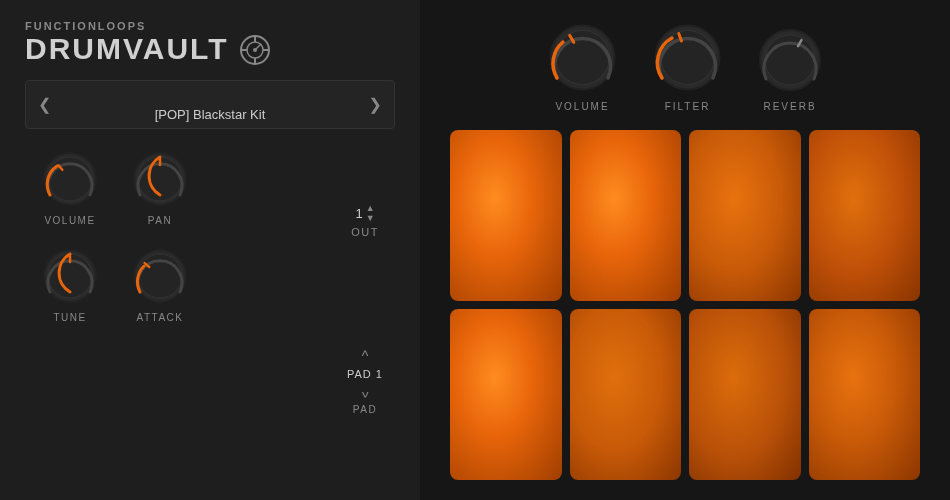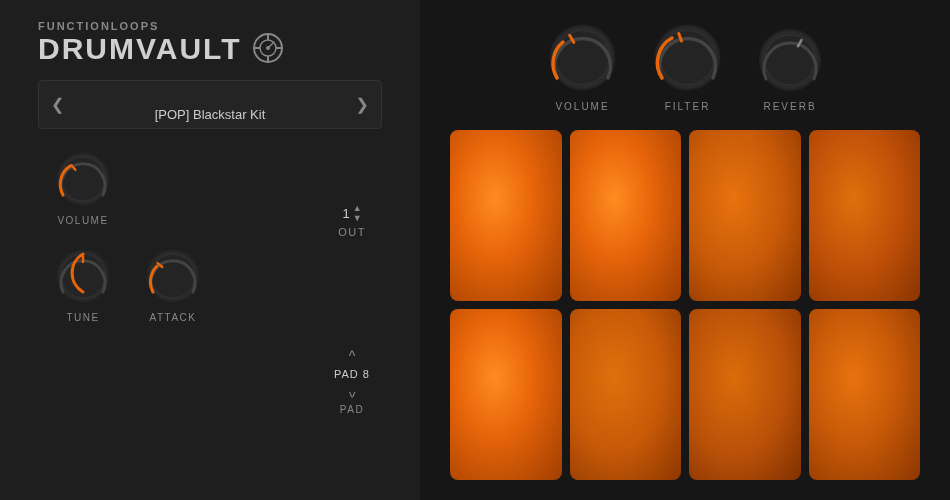--- a/index.html
+++ b/index.html
@@ -9,21 +9,21 @@
       background: #1a1a1a;
       font-family: 'Arial', sans-serif;
       overflow: hidden;
       display: flex;
     }
 
     .left-panel {
       width: 420px;
       height: 500px;
       background: #1e1e1e;
-      padding: 20px 38px;
+      padding: 20px 25px;
       display: flex;
       flex-direction: column;
       gap: 0;
     }
 
     .right-panel {
       flex: 1;
       height: 500px;
       background: #161616;
       display: flex;
@@ -41,21 +41,21 @@
       letter-spacing: 2px;
       font-weight: 600;
       text-transform: uppercase;
     }
     .logo-main {
       font-size: 30px;
       font-weight: 900;
       color: #d0d0d0;
       letter-spacing: 2px;
       display: flex;
-      align-items: flex-start;
+      align-items: flex-end;
       gap: 10px;
     }
     .logo-icon {
       width: 32px;
       height: 32px;
     }
 
     
     .preset-nav {
       display: flex;
@@ -241,20 +241,30 @@
             <circle cx="30" cy="30" r="26" fill="#2a2a2a" stroke="#222" stroke-width="2"></circle>
             <circle cx="30" cy="30" r="22" fill="#242424" stroke="#333" stroke-width="1"></circle>
 
             <path d="M 10 46 A 22 22 0 1 1 50 46" fill="none" stroke="#444" stroke-width="3" stroke-linecap="round"></path>
             <path d="M 10 46 A 22 22 0 0 1 17 17" fill="none" stroke="#e8650a" stroke-width="3" stroke-linecap="round"></path>
 
             <line x1="30" y1="12" x2="30" y2="18" stroke="#e8650a" stroke-width="2.5" stroke-linecap="round" transform="rotate(-40 30 30)"></line>
           </svg>
           <span class="knob-label">VOLUME</span>
         </div>
+        <div class="knob-group">
+          <svg class="knob" viewBox="0 0 60 60">
+            <circle cx="30" cy="30" r="26" fill="#2a2a2a" stroke="#222" stroke-width="2"></circle>
+            <circle cx="30" cy="30" r="22" fill="#242424" stroke="#333" stroke-width="1"></circle>
+            <path d="M 10 46 A 22 22 0 1 1 50 46" fill="none" stroke="#444" stroke-width="3" stroke-linecap="round"></path>
+            <path d="M 30 46 A 22 22 0 0 1 30 8" fill="none" stroke="#e8650a" stroke-width="3" stroke-linecap="round"></path>
+            <line x1="30" y1="10" x2="30" y2="16" stroke="#e8650a" stroke-width="2.5" stroke-linecap="round"></line>
+          </svg>
+          <span class="knob-label">PAN</span>
+        </div>
       </div>
 
       <div class="knob-row">
         <div class="knob-group">
           <svg class="knob" viewBox="0 0 60 60">
             <circle cx="30" cy="30" r="26" fill="#2a2a2a" stroke="#222" stroke-width="2"></circle>
             <circle cx="30" cy="30" r="22" fill="#242424" stroke="#333" stroke-width="1"></circle>
             <path d="M 10 46 A 22 22 0 1 1 50 46" fill="none" stroke="#444" stroke-width="3" stroke-linecap="round"></path>
             <path d="M 30 46 A 22 22 0 0 1 30 8" fill="none" stroke="#e8650a" stroke-width="3" stroke-linecap="round"></path>
             <line x1="30" y1="10" x2="30" y2="16" stroke="#e8650a" stroke-width="2.5" stroke-linecap="round"></line>
@@ -283,21 +293,21 @@
           <div style="display:flex;flex-direction:column;">
             <span class="out-arrow">▲</span>
             <span class="out-arrow">▼</span>
           </div>
         </div>
         <span class="out-label">OUT</span>
       </div>
 
       <div class="pad-section" style="display:flex;flex-direction:column;align-items:center;gap:4px;">
         <span class="pad-up-arrow">^</span>
-        <span class="pad-name">PAD 8</span>
+        <span class="pad-name">PAD 1</span>
         <span class="pad-down-arrow" style="transform:rotate(180deg);display:inline-block;">^</span>
         <span class="pad-label">PAD</span>
       </div>
 
     </div>
 
   </div>
 
 </div>
 

